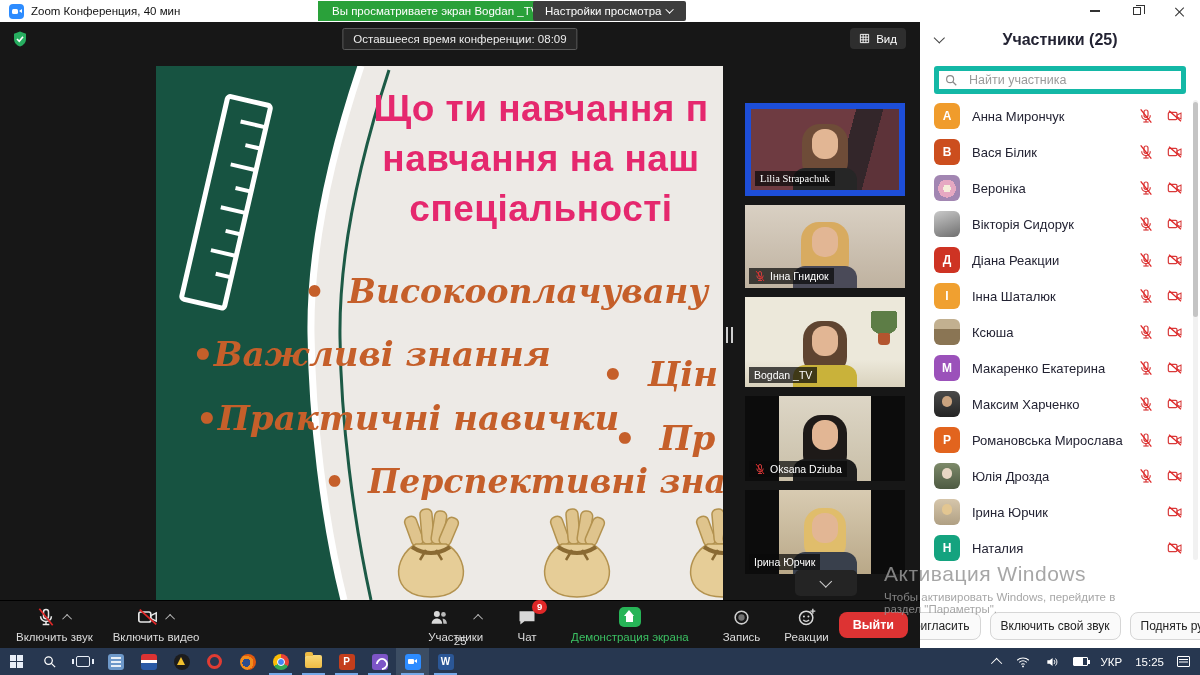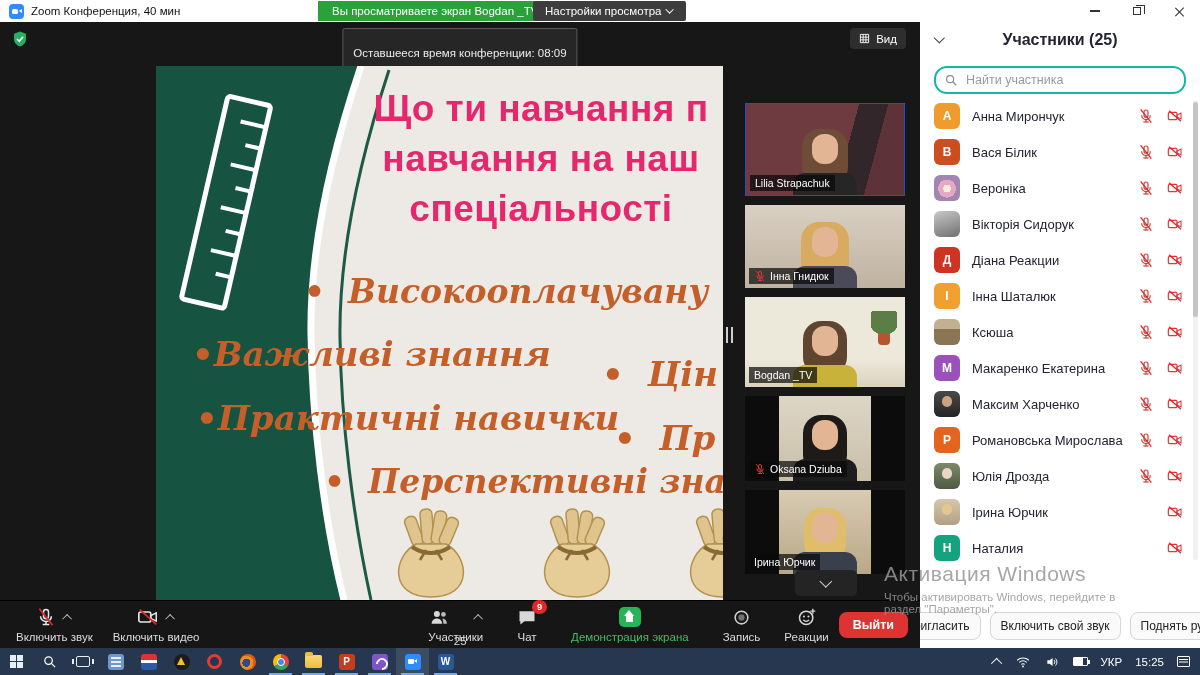--- a/index.html
+++ b/index.html
@@ -19,42 +19,42 @@
   .wb-min { width:10px; height:1.4px; background:#333; }
   .wb-restore { width:8px; height:8px; border:1.2px solid #333; position:relative; background:#fff; }
   .wb-restore::before { content:""; position:absolute; left:1.5px; top:-3.5px; width:8px; height:8px; border:1.2px solid #333; border-left:none; border-bottom:none; }
   .wb-close { position:relative; width:11px; height:11px; }
   .wb-close::before,.wb-close::after { content:""; position:absolute; left:5px; top:0; width:1.4px; height:12px; background:#333; }
   .wb-close::before { transform:rotate(45deg);} .wb-close::after { transform:rotate(-45deg);}
 
   
   #meeting { position:absolute; left:0; top:22px; width:920px; height:578px; background:#171717; overflow:hidden; }
   .shield { position:absolute; left:11px; top:8px; }
-  .tooltip { position:absolute; left:460px; top:6px; transform:translateX(-50%); background:#262626; border:1px solid #5a5a5a; border-radius:2px; color:#ececec; font-size:11.5px; padding:18px 10px; white-space:nowrap; }
+  .tooltip { position:absolute; left:460px; top:6px; transform:translateX(-50%); background:#262626; border:1px solid #5a5a5a; border-radius:2px; color:#ececec; font-size:11.5px; padding:4px 10px; white-space:nowrap; }
   .view-btn { position:absolute; right:14px; top:6px; height:21px; background:#2e2e2e; border-radius:4px; color:#fff; font-size:11.5px; display:flex; align-items:center; gap:6px; padding:0 9px; cursor:pointer; }
 
   
   #slide { position:absolute; left:156px; top:44px; width:567px; height:534px; background:#edeae6; overflow:hidden; }
   .slide-title { position:absolute; left:150px; top:18px; width:470px; text-align:center; font-size:37px; line-height:50px; font-weight:bold; color:#e5286e; letter-spacing:0.5px; }
   .bullet { position:absolute; color:#c55f2a; font-family:"DejaVu Serif", serif; font-style:italic; font-weight:600; white-space:nowrap; }
   .b1 { left:148px; top:206px; font-size:33px; }
   .b2 { left:36px;  top:268px; font-size:34px; }
   .b3 { left:40px;  top:332px; font-size:34px; }
   .b4 { left:168px; top:396px; font-size:33px; }
   .br1 { left:446px; top:288px; font-size:34px; }
   .br2 { left:458px; top:352px; font-size:34px; }
   .bags { position:absolute; left:224px; top:438px; display:flex; gap:44px; }
   .bag { width:102px; height:96px; }
 
   
   .divider { position:absolute; left:723px; top:300px; width:12px; height:26px; display:flex; gap:3px; align-items:center; justify-content:center; cursor:col-resize; }
   .divider i { width:2px; height:16px; background:#cfcfcf; }
   #thumbs { position:absolute; left:745px; top:81px; width:160px; }
   .tile { position:relative; width:160px; background:#0c0c0c; margin-bottom:9px; overflow:hidden; }
-  .tile.active { border:1px solid #1d4ed8; box-shadow:0 0 0 1px #7e9427 inset; }
+  .tile.active { border:6px solid #1d4ed8; box-shadow:0 0 0 1px #7e9427 inset;font-family:Liberation Serif, serif; }
   .t1{height:93px;} .t2{height:83px;} .t3{height:90px;} .t4{height:85px;} .t5{height:84px;}
   .tlabel { position:absolute; left:4px; bottom:4px; background:rgba(10,10,10,.72); color:#fff; font-size:10.5px; padding:2px 5px; display:flex; align-items:center; gap:4px; z-index:3; white-space:nowrap; }
   .scene { position:absolute; inset:0; }
   .photo { position:absolute; top:0; bottom:0; left:21%; width:58%; }
   .person { position:absolute; left:50%; bottom:-4px; transform:translateX(-50%); width:90px; height:70px; }
   .hair { position:absolute; left:50%; top:0; transform:translateX(-50%); width:40px; height:46px; border-radius:18px; }
   .head { position:absolute; left:50%; top:5px; transform:translateX(-50%); width:26px; height:30px; border-radius:12px; background:#e2b694; }
   .torso { position:absolute; left:50%; bottom:0; transform:translateX(-50%); width:64px; height:26px; border-radius:12px 12px 0 0; }
   .sc-lilia { background:linear-gradient(105deg,#6e3b41 0 62%,#33262a 62% 78%,#5d3339 78%); }
   .sc-inna  { background:linear-gradient(180deg,#d9d0c3,#bfb2a0); }
@@ -78,21 +78,21 @@
   .badge { position:absolute; top:-6px; right:-10px; background:#e02828; color:#fff; border-radius:8px; font-size:9.5px; min-width:15px; height:14px; line-height:14px; text-align:center; padding:0 3px; font-weight:bold; }
   .count { color:#dcdcdc; font-size:11.5px; margin-left:4px;margin-top:48px; }
   .leave-btn { margin-left:auto; margin-right:12px; background:#dd3333; color:#fff; font-size:12.5px; font-weight:bold; border:none; border-radius:8px; padding:6px 14px; cursor:pointer; }
 
   
   #panel { position:absolute; left:920px; top:22px; width:280px; height:626px; background:#fff; z-index:10; }
   .p-header { height:36px; display:flex; align-items:center; justify-content:center; position:relative; }
   .p-header .chev { position:absolute; left:16px; width:8px; height:8px; border-left:1.6px solid #444; border-bottom:1.6px solid #444; transform:rotate(-45deg) translate(1px,-2px); cursor:pointer; }
   .p-title { font-size:16px; font-weight:bold; color:#232333; }
   .search-wrap { margin:8px 14px 4px; position:relative; }
-  .search-input { width:100%; height:28px; border:2px solid #14b8a6; border-radius:13px; padding:0 10px 0 30px; font-size:12.5px; color:#444; outline:none; background:#fff; }
+  .search-input { width:100%; height:28px; border:5px solid #14b8a6; border-radius:3px; padding:0 10px 0 30px; font-size:12.5px; color:#444; outline:none; background:#fff; }
   .search-input::placeholder { color:#9a9a9a; }
   .search-ic { position:absolute; left:10px; top:7px; }
   .plist { margin-top:4px; }
   .prow { height:36px; display:flex; align-items:center; padding:0 16px 0 14px; cursor:pointer; }
   .avatar { width:26px; height:26px; border-radius:6px; color:#fff; font-size:12px; font-weight:bold; display:flex; align-items:center; justify-content:center; flex:none; overflow:hidden; }
   .pname { font-size:13px; color:#232333; margin-left:12px; flex:1; white-space:nowrap; overflow:hidden; }
   .picons { display:flex; align-items:center; gap:12px; color:#d83a3a; }
   .av-or  { background:#f09c2c; } .av-br { background:#cc4e1e; } .av-rd { background:#ce3323; }
   .av-or2 { background:#f0a030; } .av-pu { background:#9b51ba; } .av-or3 { background:#e2641e; }
   .av-gr  { background:#14a37f; }

